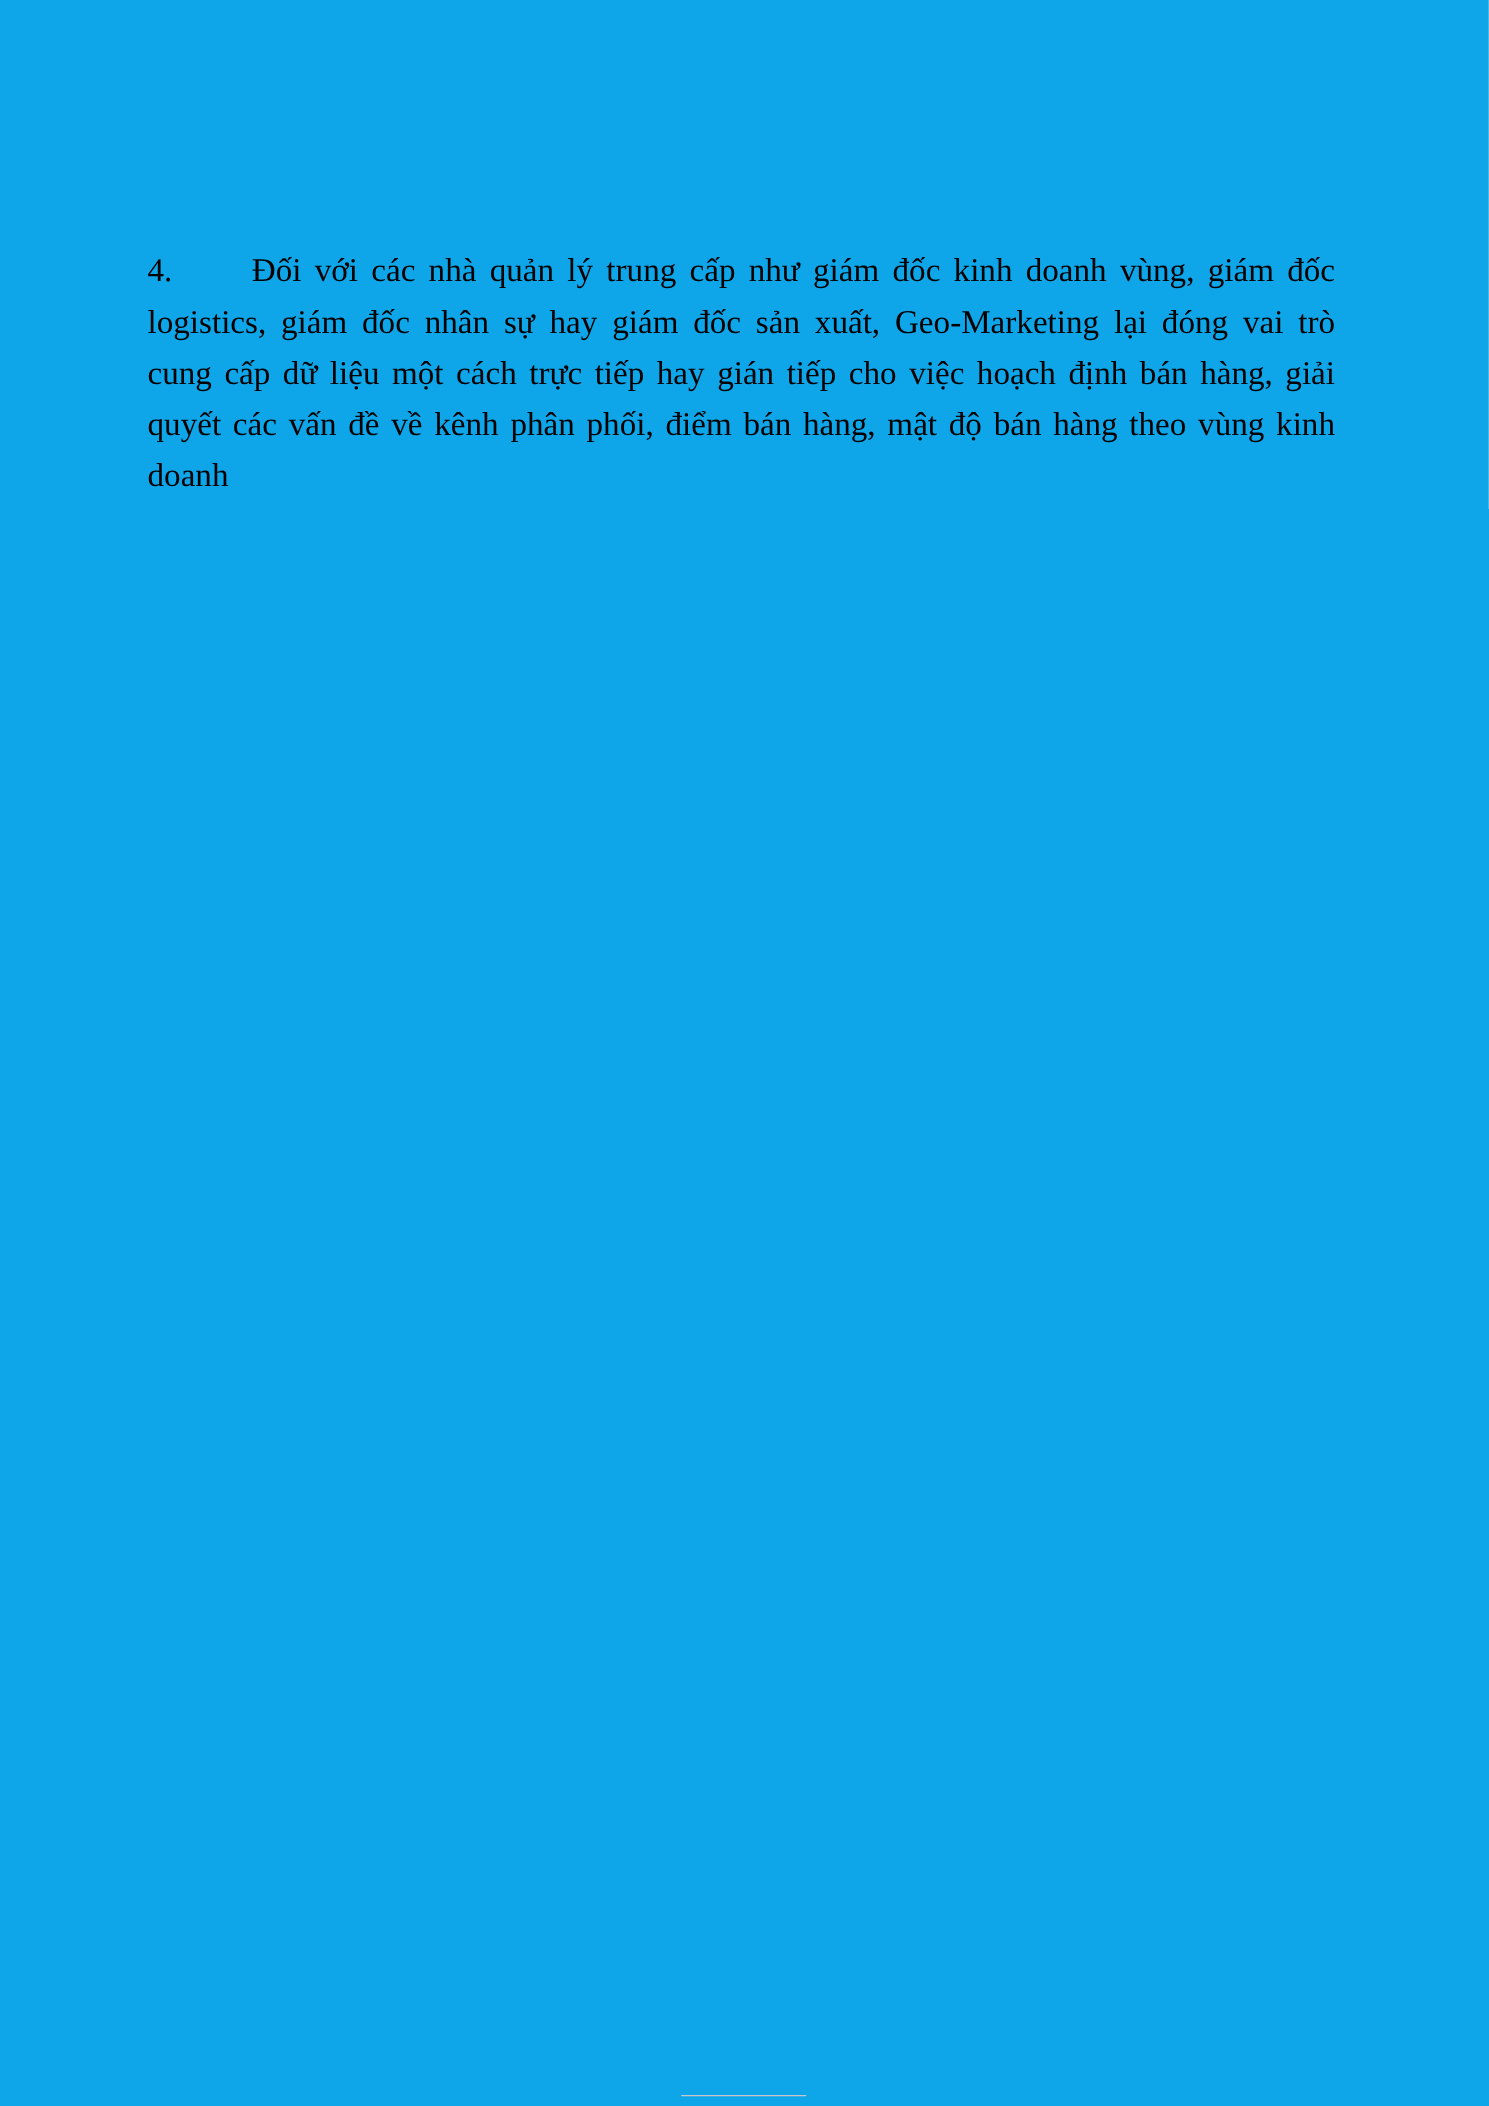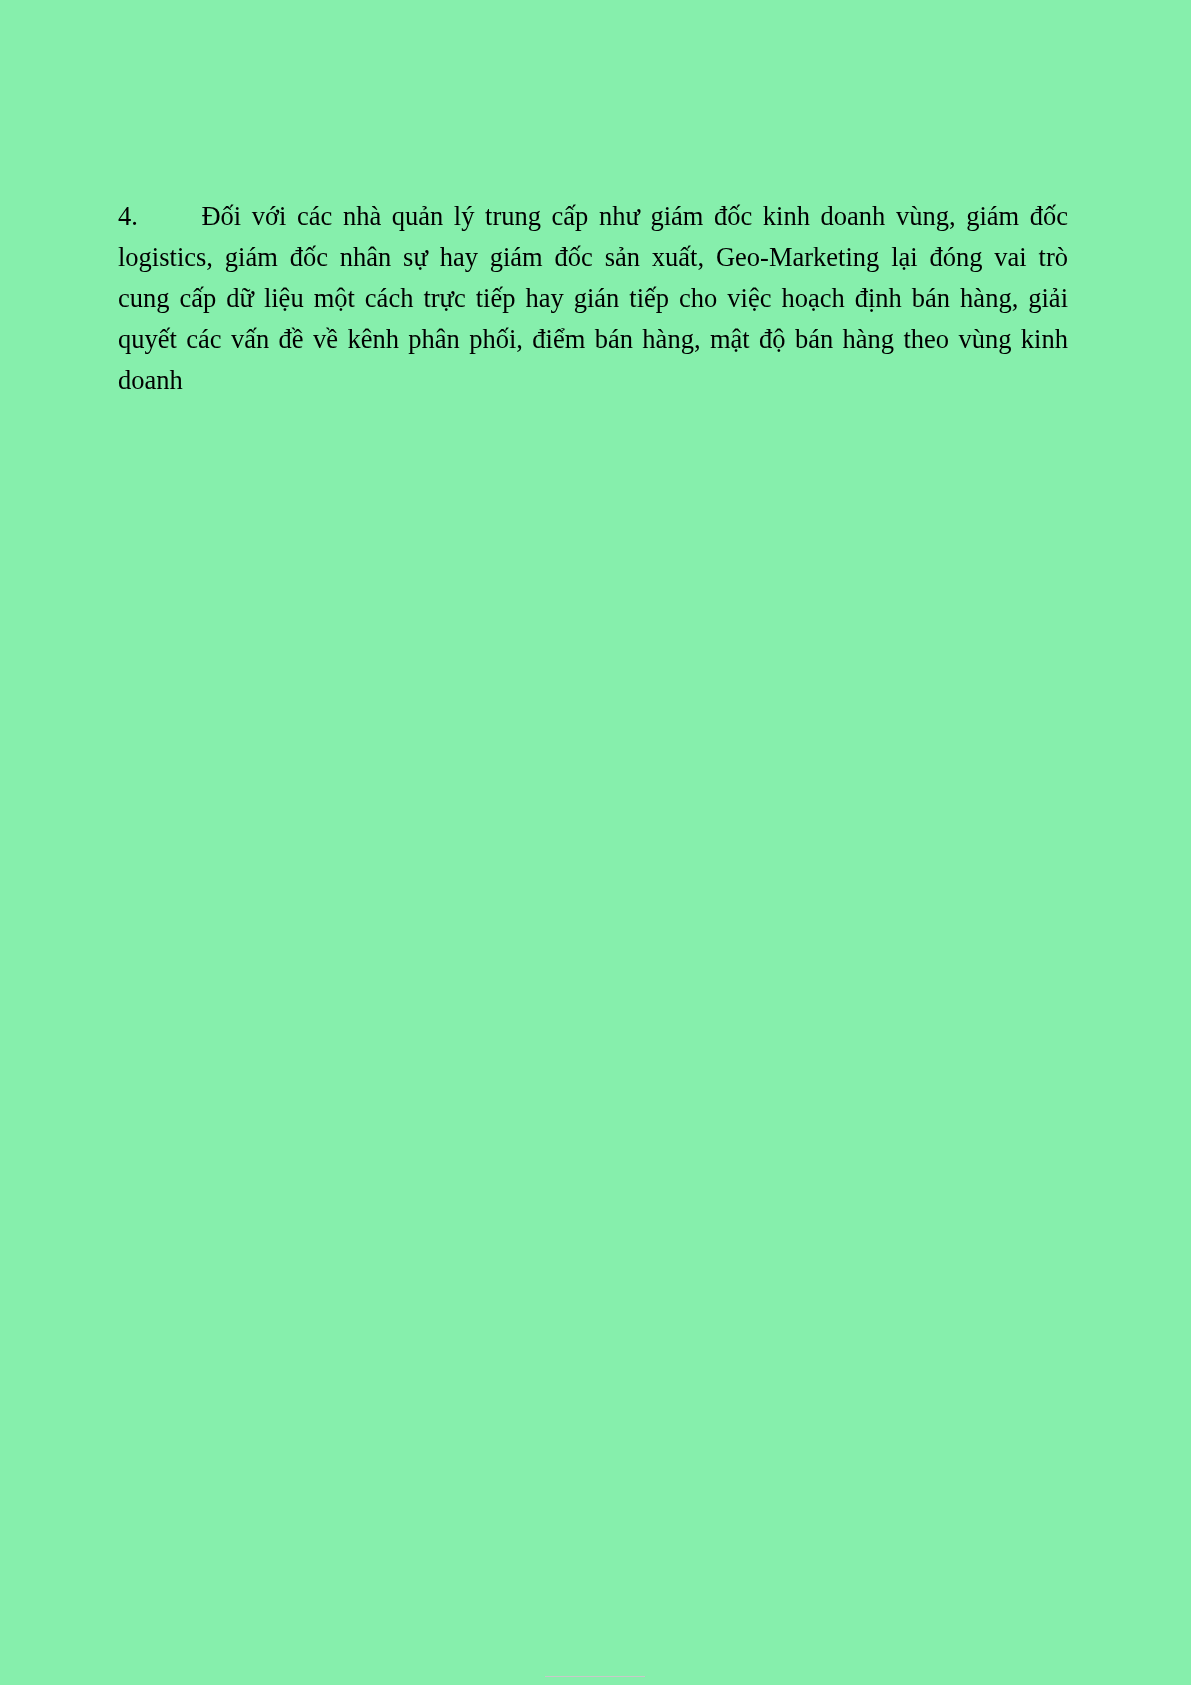--- a/index.html
+++ b/index.html
@@ -11,21 +11,21 @@
     width: 1191px;
     height: 1685px;
     position: relative;
     font-family: "Liberation Serif", "DejaVu Serif", serif;
     color: #000000;
     overflow: hidden;
   }
   .page {
     position: absolute;
     inset: 0;
-    background: #86efac;
+    background: #0ea5e9;
   }
   .content {
     position: absolute;
     left: 118px;
     top: 196px;
     width: 950px;
   }
   .para {
     font-size: 26.5px;
     line-height: 41px;

